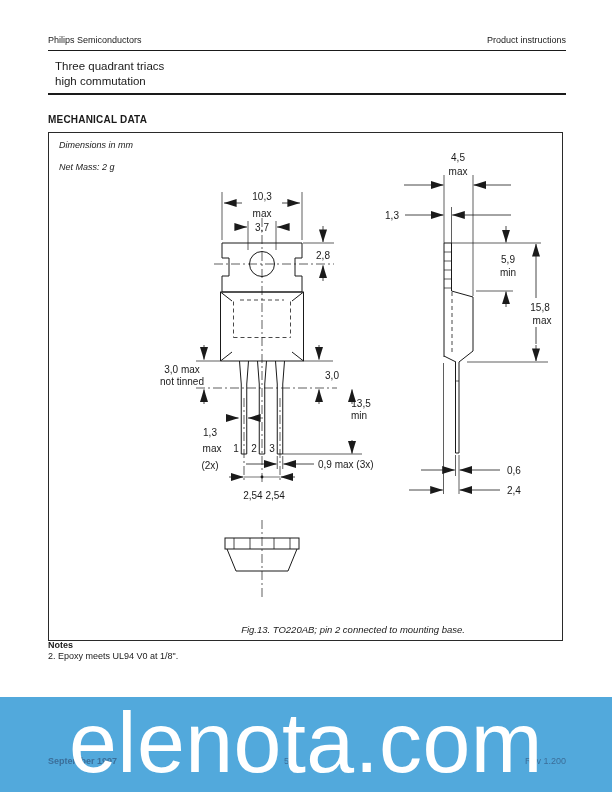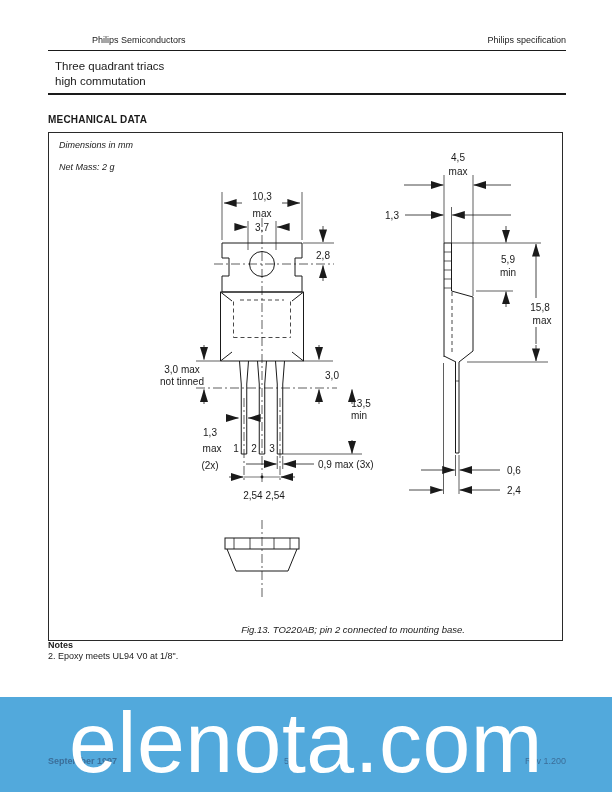--- a/index.html
+++ b/index.html
@@ -1,20 +1,20 @@
 <!DOCTYPE html>
 <html><head>
 <meta charset="utf-8">
 <style>
   html,body{margin:0;padding:0;}
   body{
     width:612px;height:792px;position:relative;background:#ffffff;
     font-family:"Liberation Sans", sans-serif;color:#1a1a1a;overflow:hidden;
   }
-  .hdr-row{position:absolute;left:48px;right:46px;top:35px;display:flex;justify-content:space-between;font-size:9px;margin-left:44px;}
+  .hdr-row{position:absolute;left:48px;right:46px;top:35px;display:flex;justify-content:space-between;font-size:9px;}
   .rule-thin{position:absolute;left:48px;right:46px;top:50px;border-top:1.2px solid #1a1a1a;}
   .title-row{position:absolute;left:48px;right:46px;top:59px;display:flex;justify-content:flex-start;}
   .title-left{font-size:11.5px;line-height:14.5px;padding-left:7px;}
   .title-right{font-size:11.5px;}
   .rule-thick{position:absolute;left:48px;right:46px;top:93px;border-top:2.4px solid #1a1a1a;}
   .section-heading{position:absolute;left:48px;top:114px;font-size:10px;font-weight:bold;letter-spacing:.2px;}
   .fig-box{position:absolute;left:48px;top:132px;width:515px;height:509px;border:1.5px solid #2a2a2a;box-sizing:border-box;}
   .fig-note{position:absolute;left:10px;font-size:9px;font-style:italic;}
   .fig-note.n1{top:7px;}
   .fig-note.n2{top:29px;}
@@ -32,21 +32,21 @@
     display:flex;align-items:center;justify-content:center;
     font-size:86px;letter-spacing:0.5px;color:#ffffff;padding-bottom:2px;box-sizing:border-box;
   }
   svg text{font-family:"Liberation Sans", sans-serif;font-size:10px;fill:#1a1a1a;}
 </style>
 </head>
 <body>
 
 <div class="hdr-row">
   <span>Philips Semiconductors</span>
-  <span>Philips specification</span>
+  <span>Product instructions</span>
 </div>
 <div class="rule-thin"></div>
 
 <div class="title-row">
   <div class="title-left">
     <div>Three quadrant triacs</div>
     <div>high commutation</div>
   </div>
 </div>
 <div class="rule-thick"></div>

